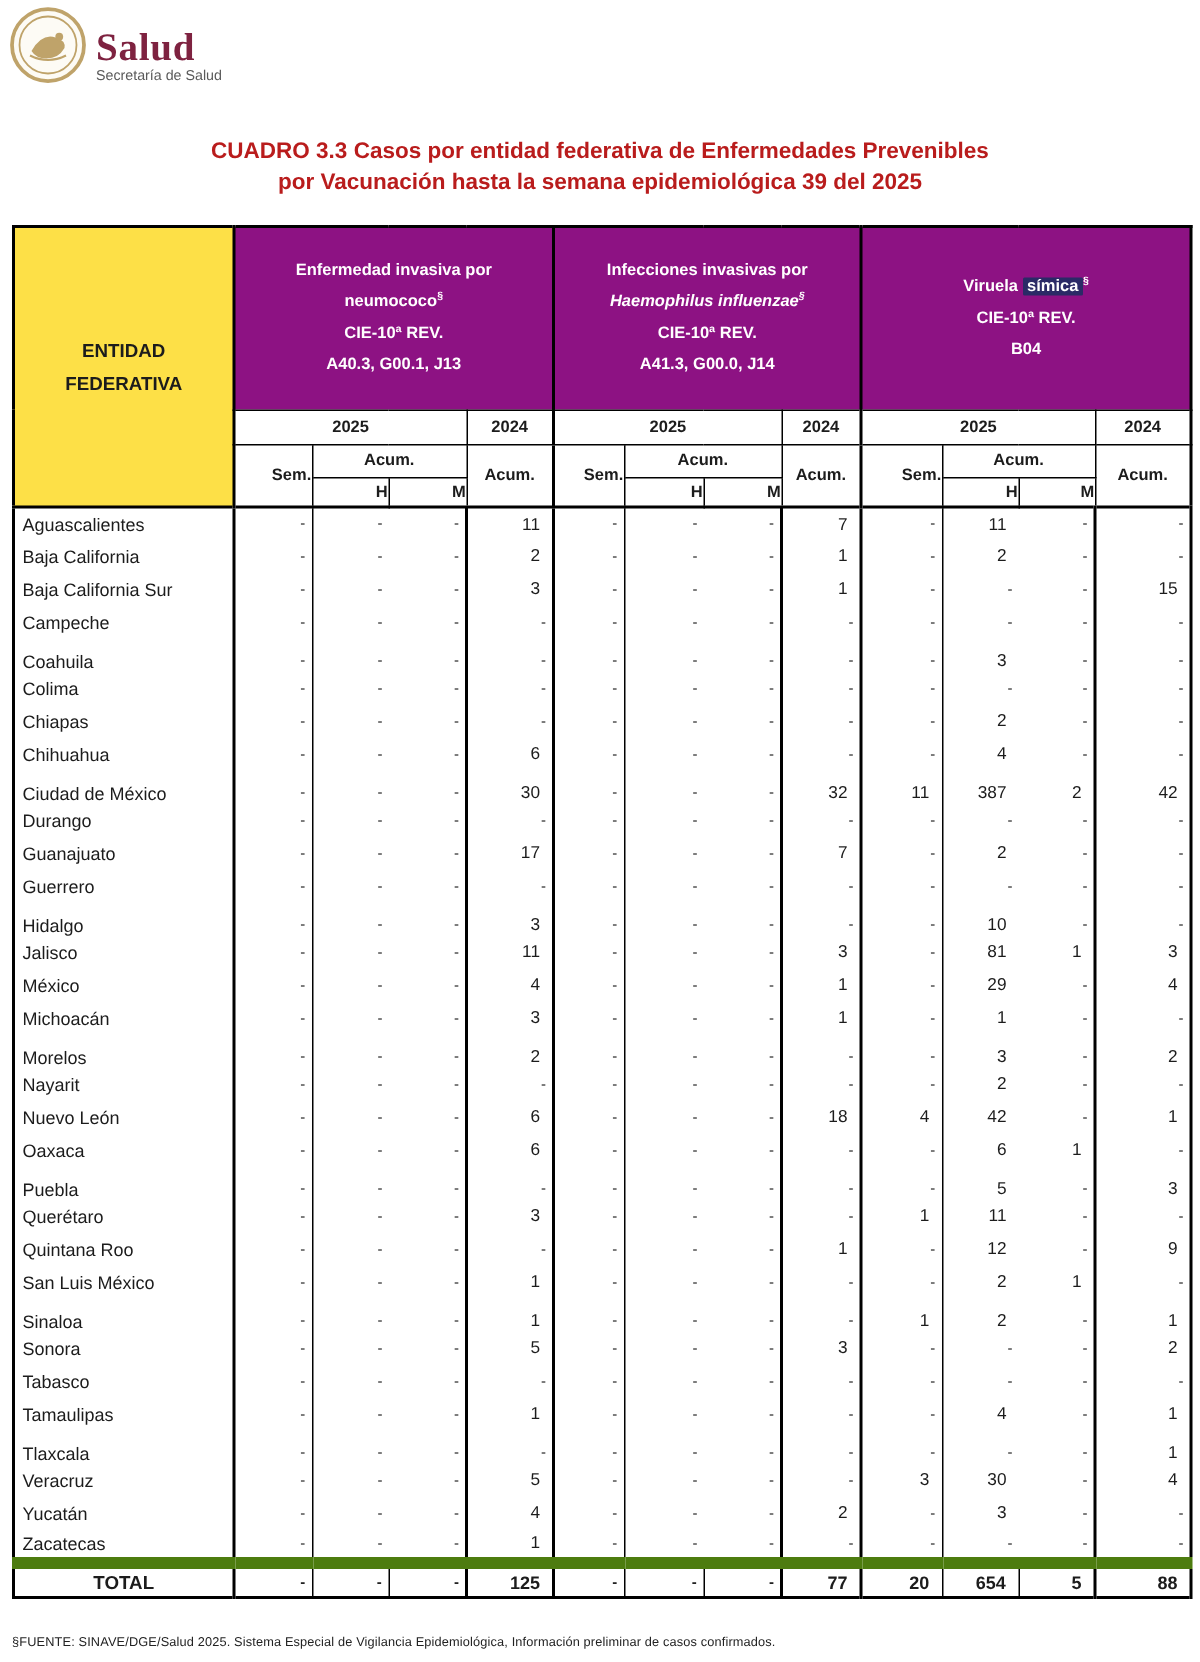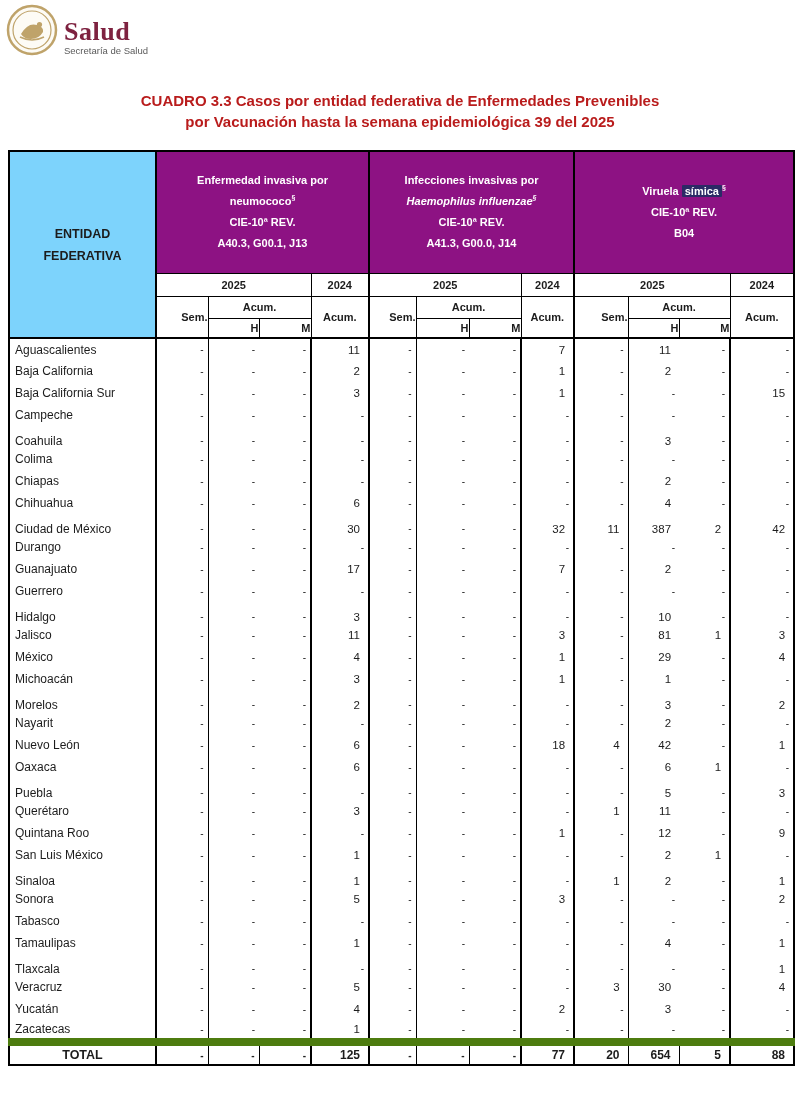--- a/index.html
+++ b/index.html
@@ -26,21 +26,21 @@
 
   
   table.epi{position:absolute;left:8px;top:150px;width:785px;border-collapse:collapse;table-layout:fixed;border:2px solid #000;}
   th,td{padding:0;margin:0;}
 
   thead th{border:1px solid #000;font-weight:bold;vertical-align:middle;text-align:center;}
   th.purple{background:var(--purple);color:#fff;font-size:11px;line-height:21px;height:122px;font-weight:bold;}
   th.purple .hl{background:var(--navy);padding:0 3px;border-radius:1px;}
   th.purple .it{font-style:italic;}
   sup.fn{font-size:7px;vertical-align:super;line-height:0;}
-  th.th-entity{background:#7dd3fc;font-size:12.5px;line-height:22px;font-weight:bold;border-right:2px solid #000;}
+  th.th-entity{background:#fde047;font-size:12.5px;line-height:22px;font-weight:bold;border-right:2px solid #000;}
   th.yr{font-size:11px;height:23px;}
   th.sub{font-size:11px;height:22px;}
   th.hm{font-size:11px;height:20px;}
   .br2{border-right:2px solid #000 !important;}
   .br1{border-right:1px solid #000 !important;text-align:right;}
   thead{border-bottom:2px solid #000;}
 
   tbody td{border:none;height:22px;font-size:11.5px;vertical-align:middle;}
   td.entity{text-align:left;padding-left:5px;font-size:12px;border-right:2px solid #000;white-space:nowrap;overflow:hidden;}
   td.num{text-align:right;padding-right:8px;}
@@ -640,14 +640,15 @@
           <td class="num c-m dash">-</td>
           <td class="num c-a24">77</td>
           <td class="num c-sem">20</td>
           <td class="num c-h">654</td>
           <td class="num c-m">5</td>
           <td class="num c-a24">88</td>
         </tr>
       </tbody>
   </table>
 
+  <div class="footnote">§FUENTE: SINAVE/DGE/Salud 2025. Sistema Especial de Vigilancia Epidemiológica, Información preliminar de casos confirmados.</div>
 
 </div>
 
 </body></html>

